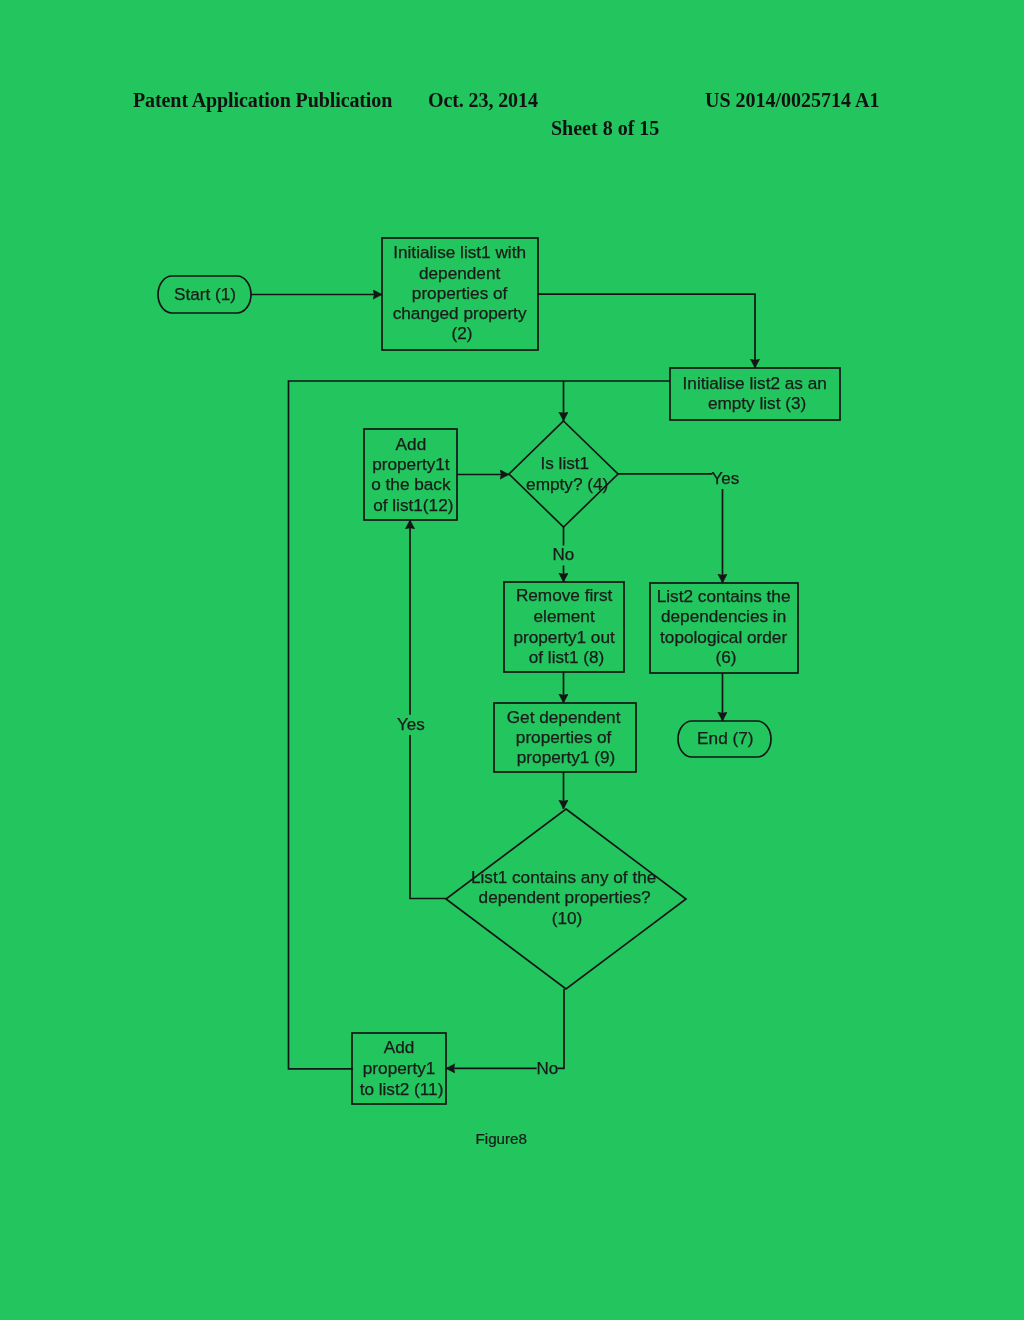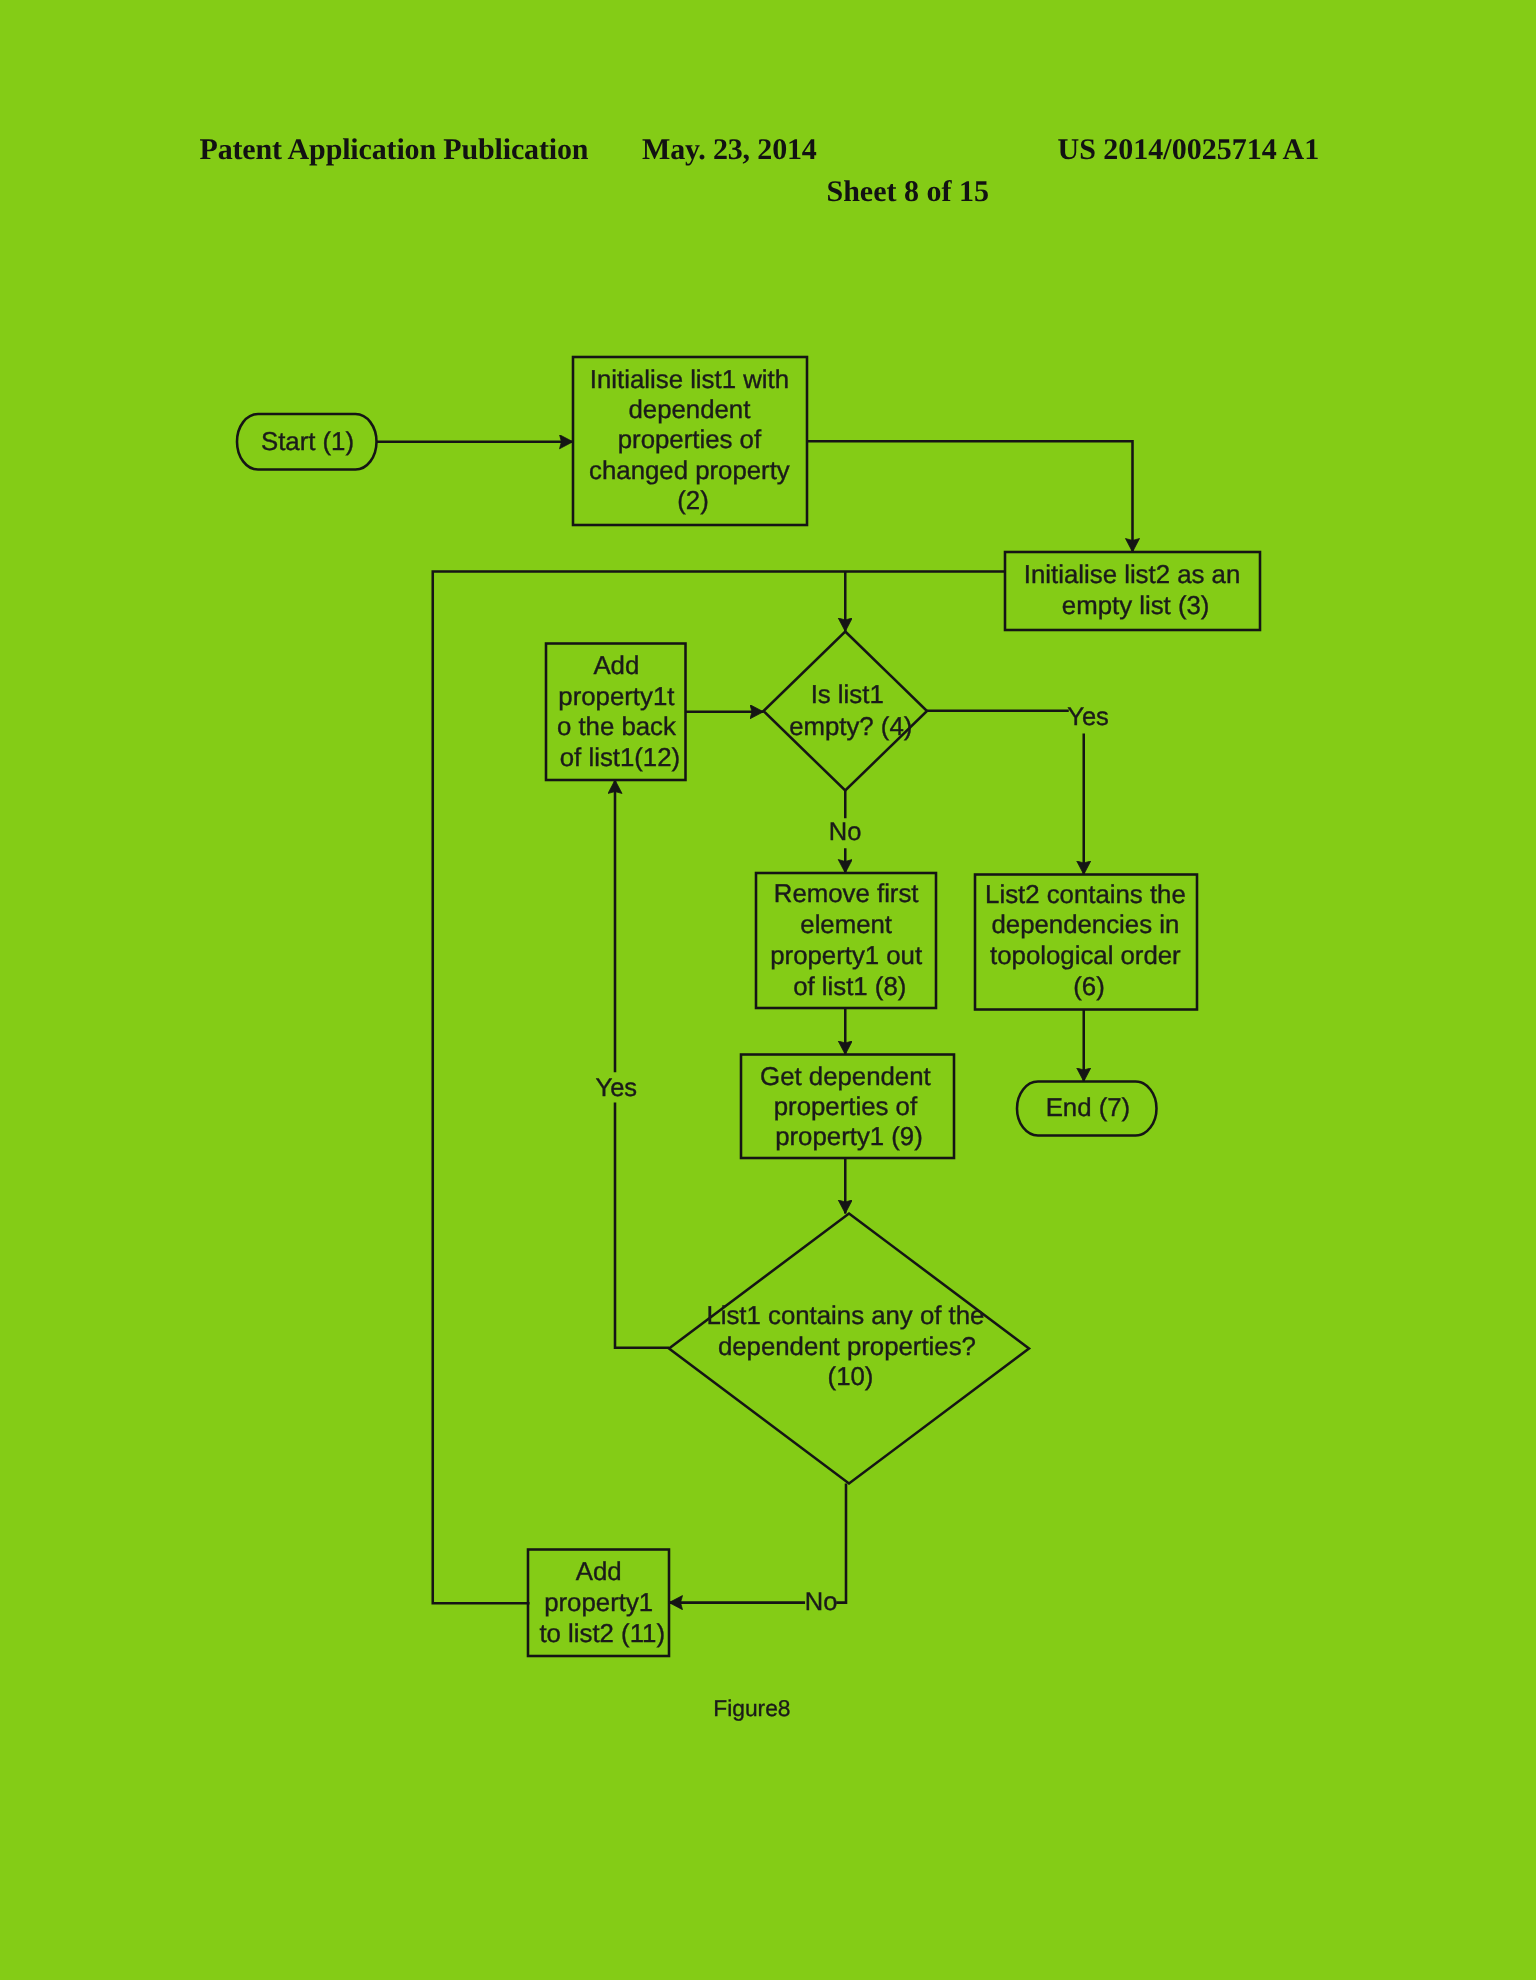--- a/index.html
+++ b/index.html
@@ -1,36 +1,36 @@
 <!DOCTYPE html>
 <html><head>
 <meta charset="utf-8">
 <style>
   html,body{margin:0;padding:0;background:#ffffff;}
   body{width:1024px;height:1320px;overflow:hidden;font-family:"Liberation Sans",sans-serif;}
-  .page{position:relative;width:1024px;height:1320px;background:#84cc16;}
+  .page{position:relative;width:1024px;height:1320px;background:#22c55e;}
   .hdr{will-change:transform;position:absolute;top:89px;left:133px;height:22px;font-family:"Liberation Serif",serif;
        font-weight:bold;font-size:20px;line-height:22px;letter-spacing:-0.1px;color:#121212;white-space:nowrap;}
   .hdr .h-left{position:absolute;left:0;top:0;}
   .hdr .h-date{position:absolute;left:295px;top:0;}
   .hdr .h-sheet{position:absolute;left:418px;top:0;letter-spacing:0;margin-top:28px;}
   .hdr .h-pub{position:absolute;left:572px;top:0;letter-spacing:0;}
   #fig{position:absolute;left:0;top:0;width:1024px;height:1320px;will-change:transform;}
   .nt{font-family:"Liberation Sans",sans-serif;font-size:17.2px;fill:#1a1a1a;stroke:#1a1a1a;stroke-width:0.25;paint-order:stroke fill;}
   .lbl{font-family:"Liberation Sans",sans-serif;font-size:17px;fill:#1a1a1a;stroke:#1a1a1a;stroke-width:0.25;paint-order:stroke fill;}
   .cap{font-family:"Liberation Sans",sans-serif;font-size:15.2px;fill:#1a1a1a;stroke:#1a1a1a;stroke-width:0.22;paint-order:stroke fill;}
 </style>
 </head>
 <body>
 
 <div class="page">
 
   <div class="hdr">
     <span class="h-left">Patent Application Publication</span>
-    <span class="h-date">May. 23, 2014</span>
+    <span class="h-date">Oct. 23, 2014</span>
     <span class="h-sheet">Sheet 8 of 15</span>
     <span class="h-pub">US 2014/0025714 A1</span>
   </div>
 
   <svg id="fig" viewBox="0 0 1024 1320">
     <defs>
       <marker id="ah" markerWidth="11" markerHeight="11" refX="9.2" refY="4.7" orient="auto" markerUnits="userSpaceOnUse">
         <path d="M0.2,0 L9.2,4.7 L0.2,9.4 L1.5,4.7 Z" fill="#151515" stroke="#151515" stroke-width="0.5" stroke-linejoin="round"></path>
       </marker>
     </defs>

